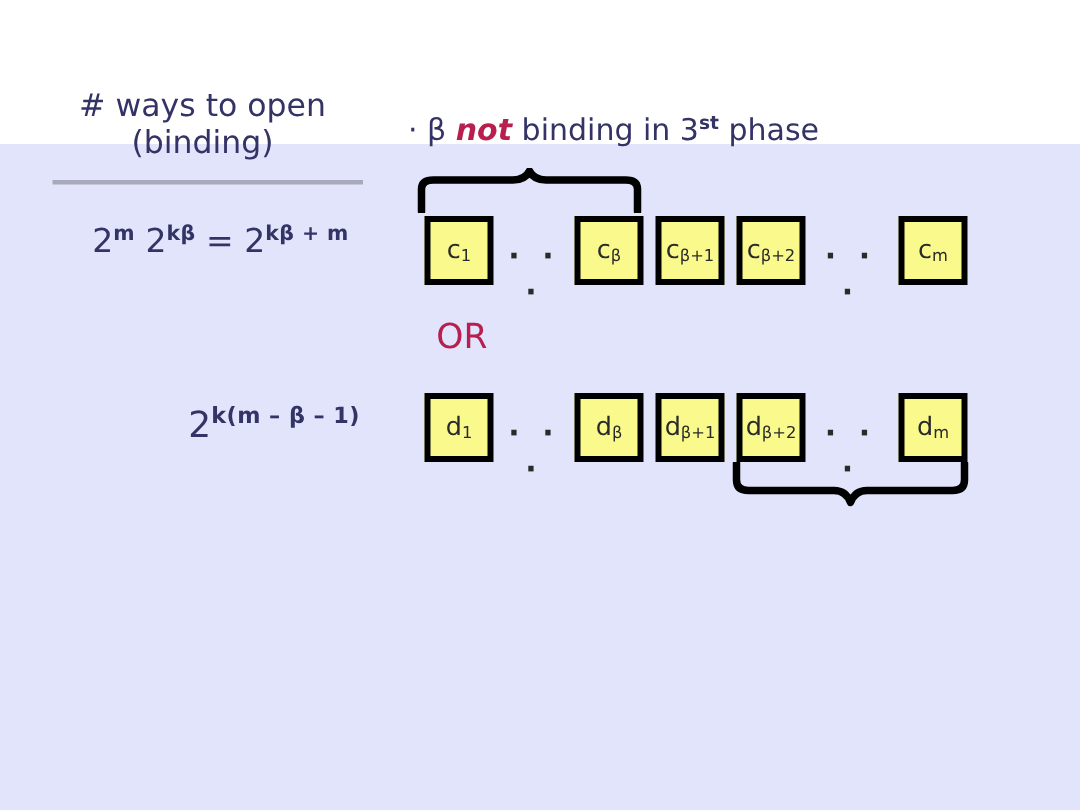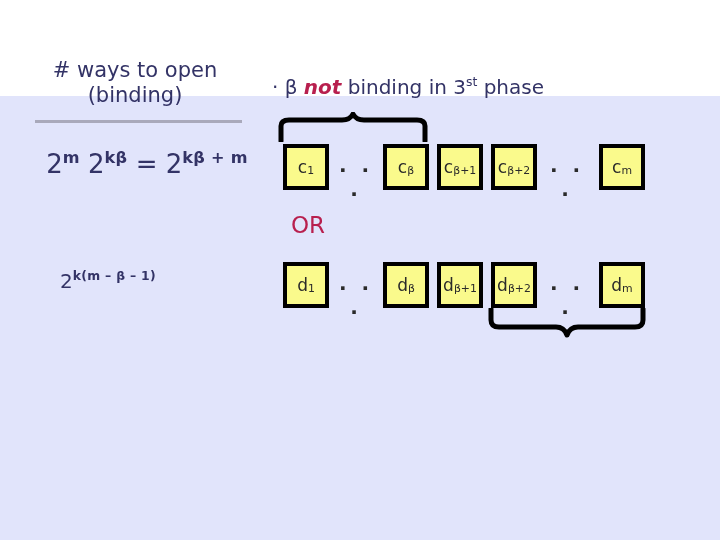--- a/index.html
+++ b/index.html
@@ -53,31 +53,31 @@
     width: 207px;
     height: 3px;
     background: #a9a9bb;
   }
   .formula1 {
     position: absolute;
     left: 36px;
     top: 148px;
     width: 222px;
     text-align: center;
-    font-size: 26px;
+    font-size: 22px;
     color: #333366;
     white-space: nowrap;
   }
   .formula2 {
     position: absolute;
     left: 60px;
     top: 268px;
     width: 180px;
-    text-align: left;
-    font-size: 20px;
+    text-align: right;
+    font-size: 24px;
     color: #333366;
     white-space: nowrap;
   }
   .formula1 sup, .formula2 sup {
     font-size: 0.62em;
     font-weight: bold;
     vertical-align: super;
     letter-spacing: 0.3px;
   }
   .or-label {
@@ -99,21 +99,21 @@
     white-space: nowrap;
   }
   .caption .emph {
     color: #b81f4e;
     font-style: italic;
     font-weight: bold;
     text-align: right;
   }
   .caption sup {
     font-size: 0.62em;
-    font-weight: normal;
+    font-weight: bold;
     vertical-align: super;
   }
   .cap-top { left: 272px; top: 74px; }
   .cap-bottom { left: 240px; top: 350px; }
 
   
   .row {
     position: absolute;
     height: 48px;
   }

